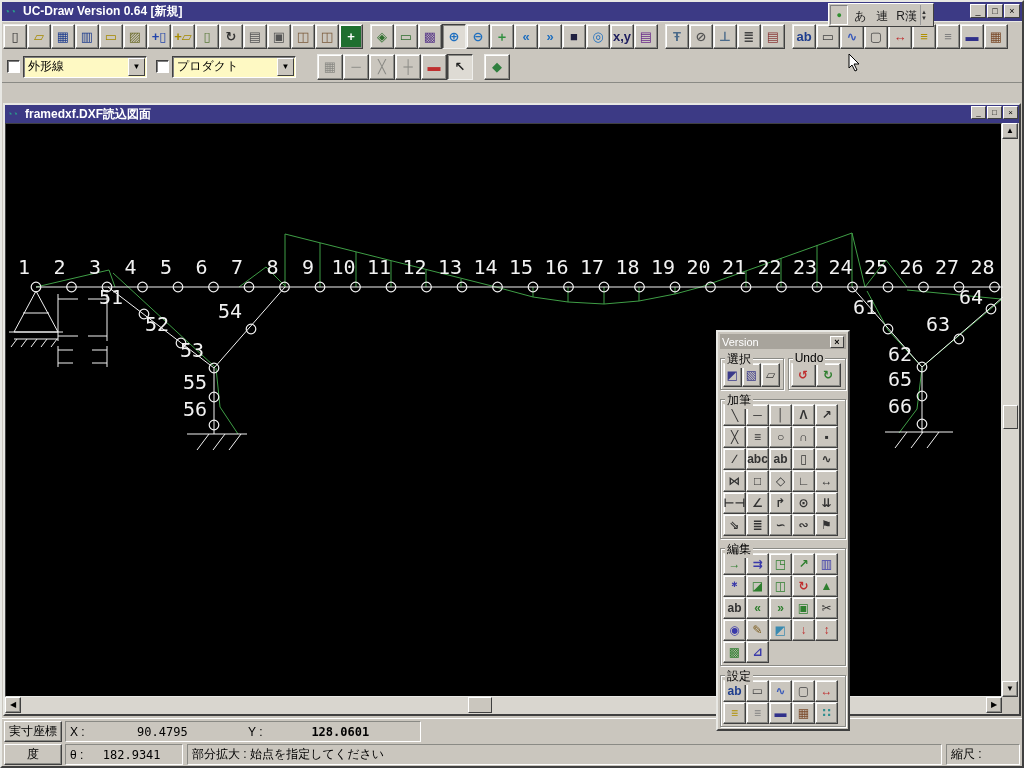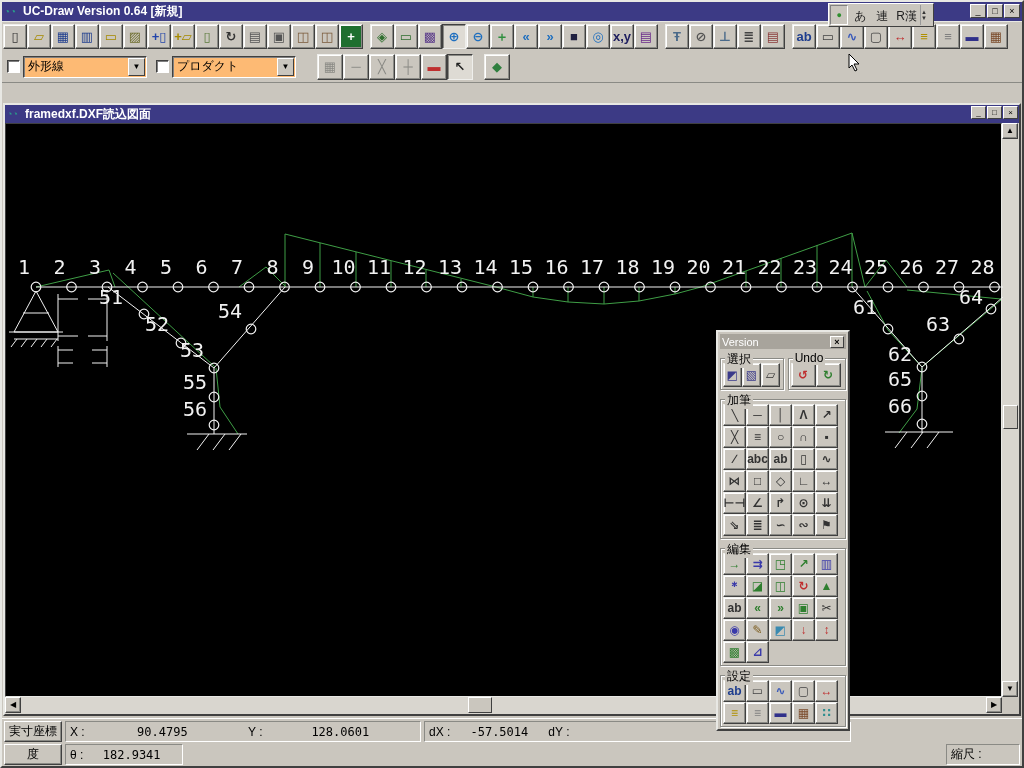--- a/index.html
+++ b/index.html
@@ -25,21 +25,21 @@
   .menu-item{padding:1px 9px;white-space:nowrap;}
   
   .toolbar1{height:30px;display:flex;align-items:center;gap:7px;padding:2px 1px;border-top:1px solid #e8e8e4;}
   .tgroup{display:flex;}
   .tbtn{width:24px;height:25px;background:#cac6be;border:1px solid;border-color:#efefec #404040 #404040 #efefec;
     box-shadow:inset -1px -1px 0 #8a8a85,inset 1px 1px 0 #fff;display:flex;align-items:center;justify-content:center;}
   .tbtn.pressed{border-color:#404040 #efefec #efefec #404040;box-shadow:inset 1px 1px 0 #8a8a85;background:#dedbd4;}
   .tbtn .glyph{font-size:13px;line-height:13px;font-weight:bold;}
   .toolbar2{height:32px;display:flex;align-items:center;padding-left:5px;gap:3px;border-bottom:1px solid #8a8a85;}
   .chk{width:13px;height:13px;background:#fff;border:1px solid;border-color:#404040 #fff #fff #404040;box-shadow:inset 1px 1px 0 #808080;}
-  .combo{width:124px;height:22px;background:#fdba74;border:1px solid;border-color:#404040 #fff #fff #404040;
+  .combo{width:124px;height:22px;background:#fef9c3;border:1px solid;border-color:#404040 #fff #fff #404040;
     box-shadow:inset 1px 1px 0 #808080;display:flex;align-items:center;position:relative;margin-right:6px;}
   .combo .val{flex:1;font-size:12px;padding-left:4px;color:#000;white-space:nowrap;overflow:hidden;}
   .combo .dbtn{width:17px;height:18px;margin:1px;background:#cac6be;border:1px solid;border-color:#fff #404040 #404040 #fff;
     font-size:8px;text-align:center;line-height:16px;color:#000;}
   .snapbtn{width:26px;height:26px;}
   .tb2extra{margin-left:8px;}
   
   .docwin{position:absolute;left:1px;top:101px;width:1018px;height:613px;background:#cac6be;
     border:2px solid;border-color:#e8e8e4 #404040 #404040 #e8e8e4;display:flex;flex-direction:column;}
   .doc-titlebar{height:18px;background:#3c3a85;display:flex;align-items:center;padding:0 2px;position:relative;flex:0 0 18px;}
@@ -689,34 +689,32 @@
     </div>
   </div>
 
   <div class="statusbar">
     <div class="srow" style="top:2px;">
       <div class="sbtn2" style="left:2px;width:58px;">実寸座標</div>
       <div class="spanel" style="left:63px;width:356px;">
         <span class="lbl">X :</span>
         <span class="num" style="flex:1;padding-right:8px;">90.4795</span>
         <span class="lbl">Y :</span>
-        <span class="num" style="flex:1;padding-right:6px;">128.0601</span>
-      </div>
-      <div class="spanel" style="left:422px;width:427px;">
-        <span class="lbl">dX :</span>
-        <span class="num" style="width:90px;">-57.5014</span>
-        <span class="lbl">dY :</span>
+        <span class="num" style="flex:1;padding-right:6px;font-weight:bold;">128.0601</span>
       </div>
     </div>
     <div class="srow" style="top:25px;">
       <div class="sbtn2" style="left:2px;width:58px;">度</div>
       <div class="spanel" style="left:63px;width:118px;">
         <span class="lbl">θ :</span>
         <span class="num" style="flex:1;padding-right:6px;">182.9341</span>
       </div>
+      <div class="spanel" style="left:185px;width:755px;">
+        <span class="lbl">部分拡大 : 始点を指定してください</span>
+      </div>
       <div class="spanel" style="left:944px;width:74px;">
         <span class="lbl">縮尺 :</span>
       </div>
     </div>
   </div>
 
   <svg class="cursor" width="16" height="20">
     <polygon points="1,1 1,15 4,12 7,18 9,17 6,11 11,11" fill="#fff" stroke="#000" stroke-width="1"></polygon>
   </svg>
 

